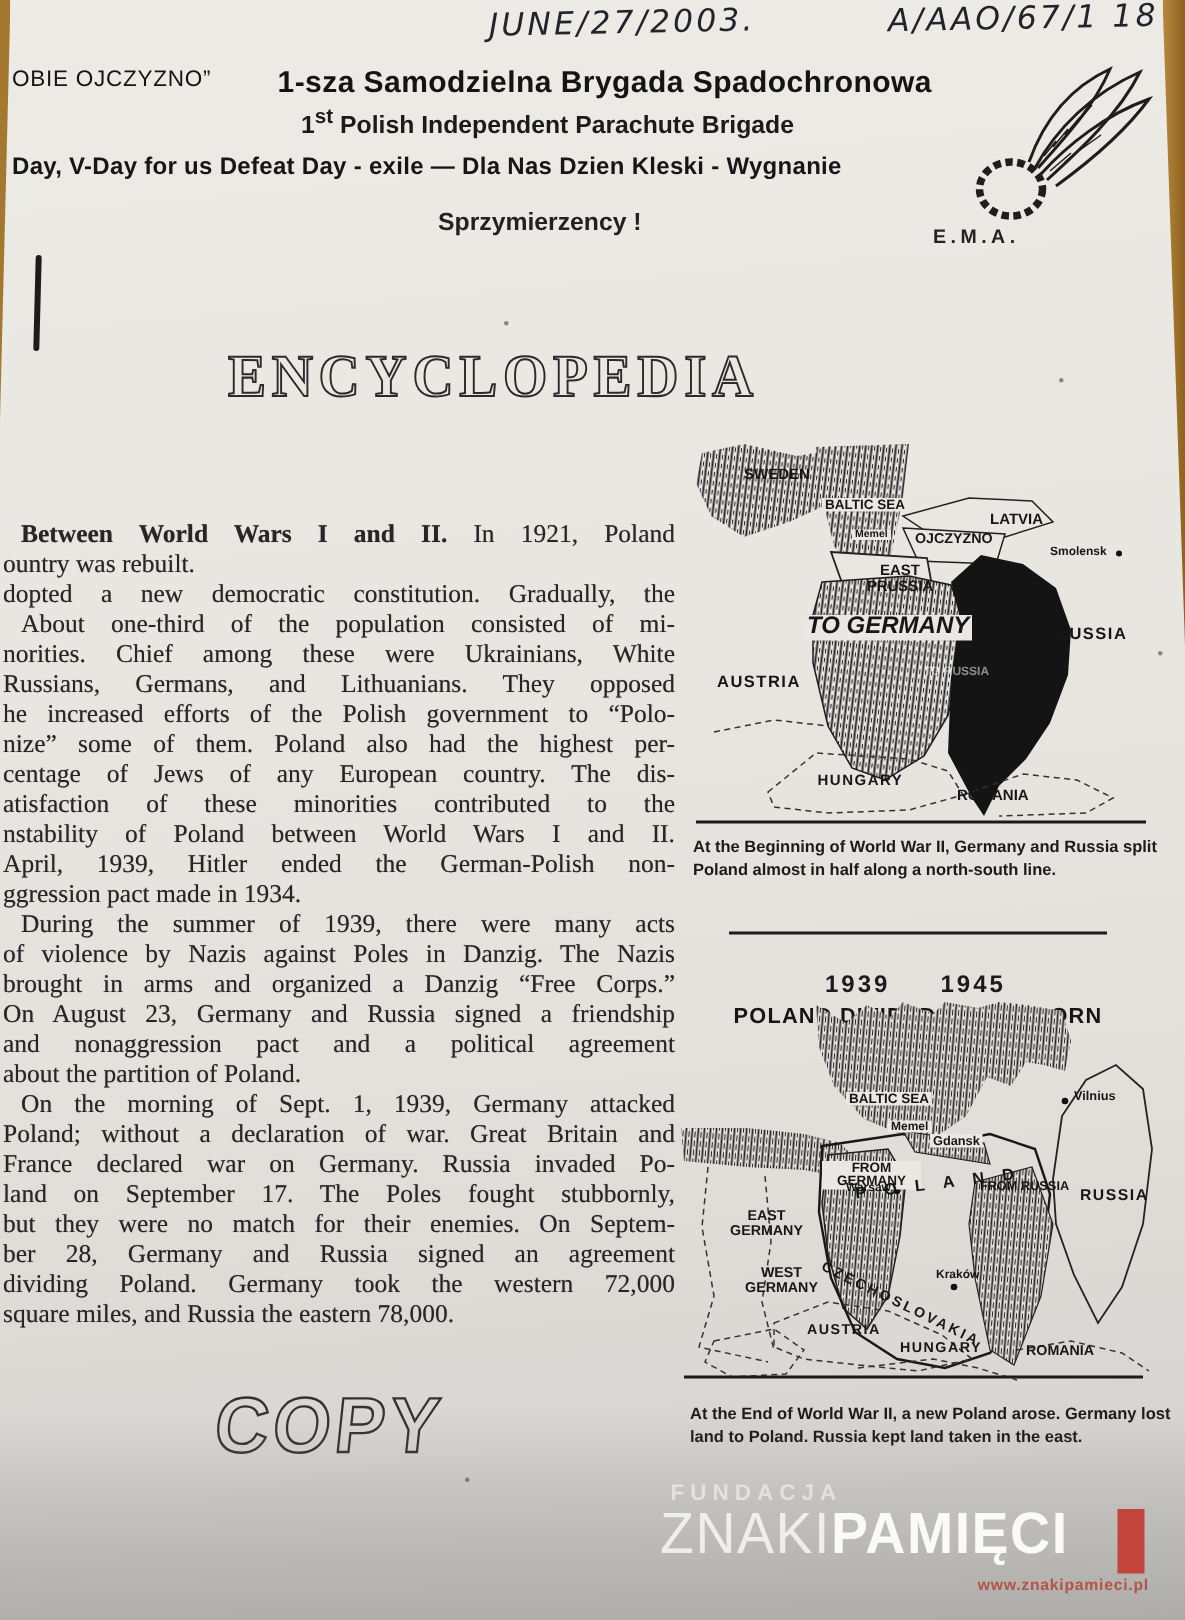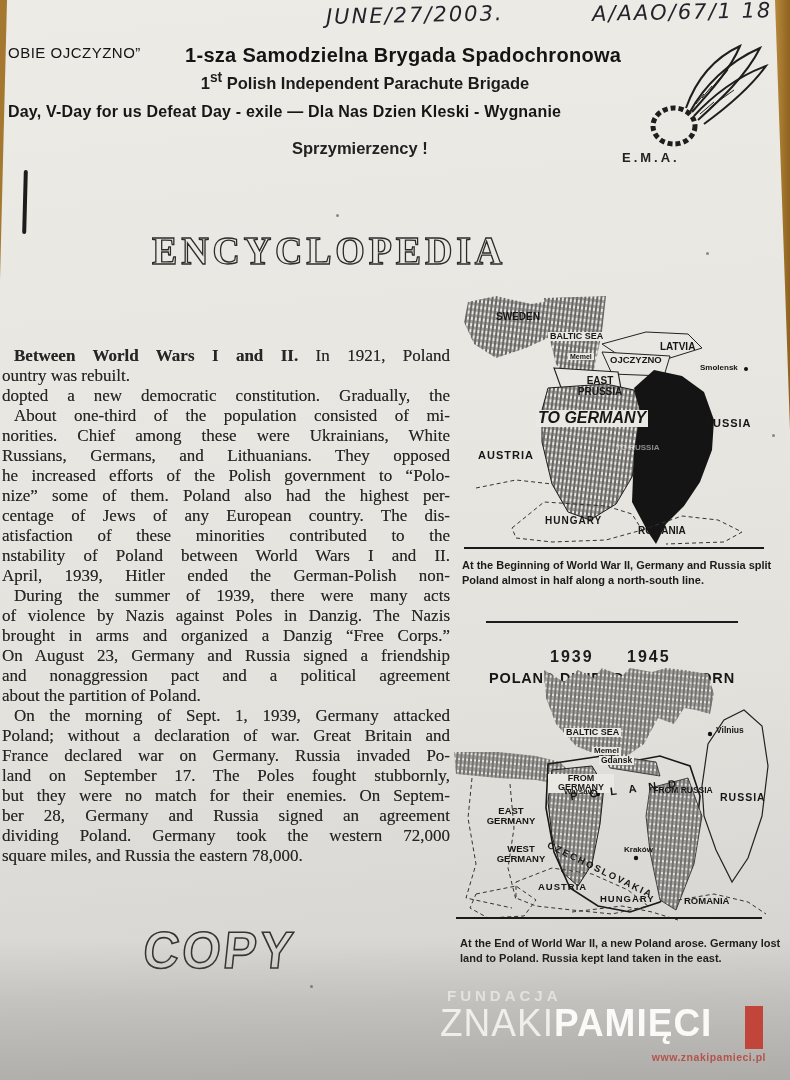--- a/index.html
+++ b/index.html
@@ -93,20 +93,21 @@
       <div class="tline">dopted a new democratic constitution. Gradually, the</div>
       <div class="tline first">About one-third of the population consisted of mi-</div>
       <div class="tline">norities. Chief among these were Ukrainians, White</div>
       <div class="tline">Russians, Germans, and Lithuanians. They opposed</div>
       <div class="tline">he increased efforts of the Polish government to “Polo-</div>
       <div class="tline">nize” some of them. Poland also had the highest per-</div>
       <div class="tline">centage of Jews of any European country. The dis-</div>
       <div class="tline">atisfaction of these minorities contributed to the</div>
       <div class="tline">nstability of Poland between World Wars I and II.</div>
       <div class="tline">April, 1939, Hitler ended the German-Polish non-</div>
+      <div class="tline end">ggression pact made in 1934.</div>
       <div class="tline first">During the summer of 1939, there were many acts</div>
       <div class="tline">of violence by Nazis against Poles in Danzig. The Nazis</div>
       <div class="tline">brought in arms and organized a Danzig “Free Corps.”</div>
       <div class="tline">On August 23, Germany and Russia signed a friendship</div>
       <div class="tline">and nonaggression pact and a political agreement</div>
       <div class="tline end">about the partition of Poland.</div>
       <div class="tline first">On the morning of Sept. 1, 1939, Germany attacked</div>
       <div class="tline">Poland; without a declaration of war. Great Britain and</div>
       <div class="tline">France declared war on Germany. Russia invaded Po-</div>
       <div class="tline">land on September 17. The Poles fought stubbornly,</div>
@@ -183,21 +184,21 @@
       <path d="M120,244 L170,238 L200,244 L226,252" fill="none" stroke="#333" stroke-width="1" stroke-dasharray="4 3"></path>
       <path d="M226,232 L262,226 L296,234 L314,246" fill="none" stroke="#333" stroke-width="1" stroke-dasharray="4 3"></path>
       <line x1="4" y1="250" x2="310" y2="250" stroke="#1a1a1a" stroke-width="2"></line>
       <circle cx="146" cy="126" r="2.2" fill="#111"></circle>
       <circle cx="258" cy="66" r="2.2" fill="#111"></circle>
       <circle cx="184" cy="190" r="2.2" fill="#111"></circle>
     </svg>
     <span class="mlabel chip" style="left:112px;top:60px;font-size:9px;">BALTIC SEA</span>
     <span class="mlabel chip" style="left:140px;top:79px;font-size:8px;">Memel</span>
     <span class="mlabel" style="left:264px;top:58px;font-size:8.5px;">Vilnius</span>
-    <span class="mlabel chip" style="left:147px;top:88px;font-size:8.5px;">Gdansk</span>
+    <span class="mlabel chip" style="left:168px;top:88px;font-size:8.5px;">Gdansk</span>
     <span class="mlabel wrapc chip" style="left:96px;top:106px;width:62px;font-size:9px;">FROM GERMANY</span>
     <span class="mlabel wrapc" style="left:28px;top:138px;width:62px;font-size:9.5px;">EAST GERMANY</span>
     <span class="mlabel wrapc" style="left:36px;top:176px;width:66px;font-size:9.5px;">WEST GERMANY</span>
     <span class="mlabel" style="left:118px;top:116px;font-size:11px;letter-spacing:12px;transform:rotate(-7deg);">POLAND</span>
     <span class="mlabel" style="left:112px;top:120px;font-size:8px;">Warsaw</span>
     <span class="mlabel wrapc" style="left:200px;top:118px;width:62px;font-size:8.5px;">FROM RUSSIA</span>
     <span class="mlabel" style="left:268px;top:124px;font-size:10.5px;letter-spacing:1px;">RUSSIA</span>
     <span class="mlabel" style="left:98px;top:172px;font-size:9.5px;letter-spacing:2px;transform:rotate(26deg);transform-origin:left top;">CZECHOSLOVAKIA</span>
     <span class="mlabel" style="left:172px;top:178px;font-size:8px;">Kraków</span>
     <span class="mlabel" style="left:86px;top:214px;font-size:9.5px;letter-spacing:1px;">AUSTRIA</span>

